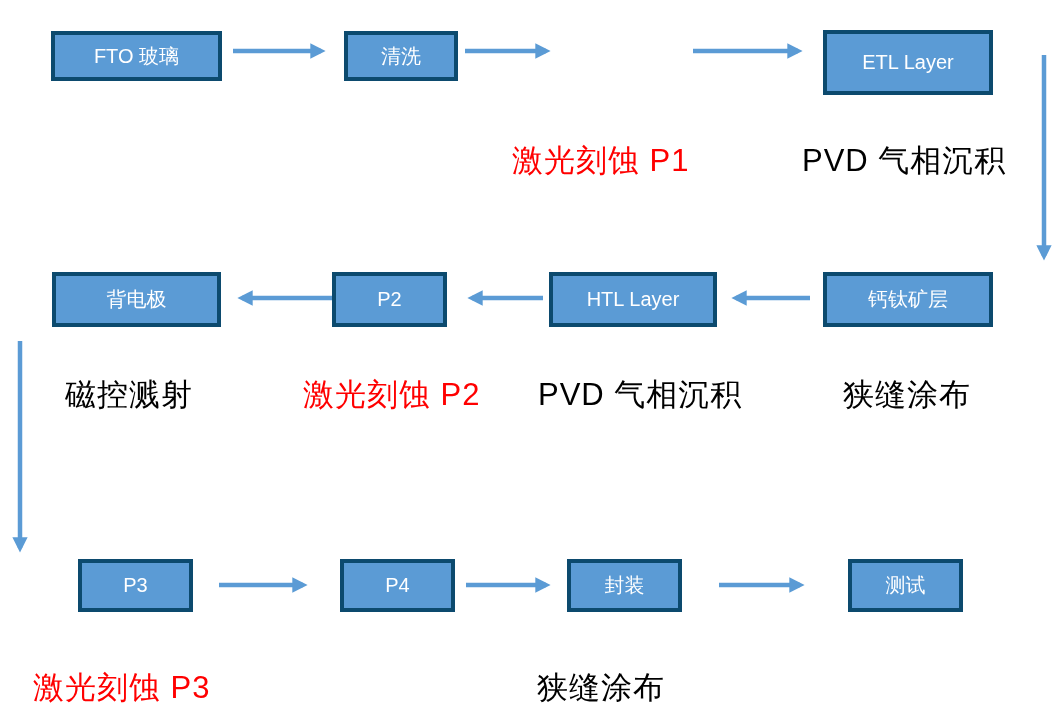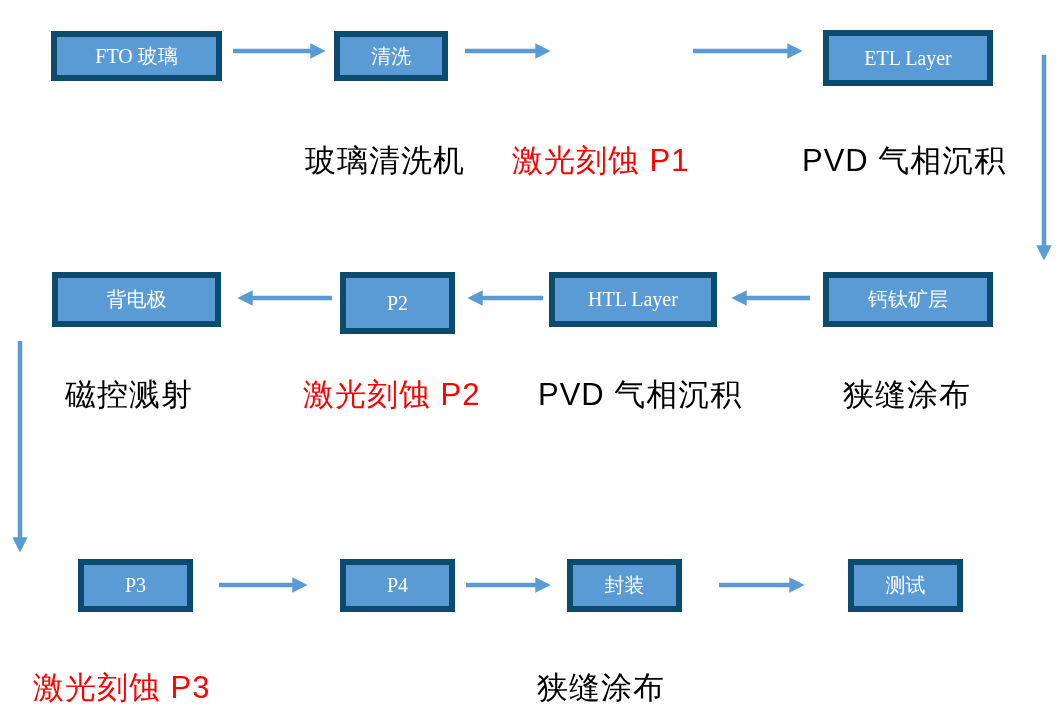--- a/index.html
+++ b/index.html
@@ -8,28 +8,27 @@
     width: 1062px;
     height: 718px;
     background: #ffffff;
     overflow: hidden;
     font-family: "Liberation Sans", sans-serif;
   }
   .flow-box {
     position: absolute;
     box-sizing: border-box;
     background: #5B9BD5;
-    border: 6px solid #0c4a6e;
+    border: 4px solid #0c4a6e;
     color: #ffffff;
     display: flex;
     align-items: center;
     justify-content: center;
     font-size: 20px;
     white-space: nowrap;
-    font-family: Liberation Serif, serif;
   }
   .caption {
     position: absolute;
     font-size: 31px;
     line-height: 34px;
     white-space: nowrap;
     color: #000000;
     letter-spacing: 1px;
   }
   .caption[data-color="red"]   { color: #FF0000; }
@@ -60,34 +59,33 @@
     <line x1="810" y1="298" x2="736" y2="298" marker-end="url(#ah)"></line>
     <line x1="543" y1="298" x2="472" y2="298" marker-end="url(#ah)"></line>
     <line x1="332" y1="298" x2="242" y2="298" marker-end="url(#ah)"></line>
     <line x1="20" y1="341" x2="20" y2="548" marker-end="url(#ah)"></line>
     <line x1="219" y1="585" x2="303" y2="585" marker-end="url(#ah)"></line>
     <line x1="466" y1="585" x2="546" y2="585" marker-end="url(#ah)"></line>
     <line x1="719" y1="585" x2="800" y2="585" marker-end="url(#ah)"></line>
   </svg>
 
   <div class="flow-box" style="left:51px;  top:31px; width:171px; height:50px;">FTO 玻璃</div>
-  <div class="flow-box" style="left:334px; top:31px; width:114px; height:50px;">清洗</div>
-  <div class="flow-box" style="left:823px; top:30px; width:170px; height:56px;">ETL Layer</div>
+  <div class="flow-box" style="left:344px; top:31px; width:114px; height:50px;">清洗</div>
+  <div class="flow-box" style="left:823px; top:30px; width:170px; height:65px;">ETL Layer</div>
 
   <div class="flow-box" style="left:52px;  top:272px; width:169px; height:55px;">背电极</div>
-  <div class="flow-box" style="left:340px; top:272px; width:115px; height:62px;">P2</div>
+  <div class="flow-box" style="left:332px; top:272px; width:115px; height:55px;">P2</div>
   <div class="flow-box" style="left:823px; top:272px; width:170px; height:55px;">钙钛矿层</div>
   <div class="flow-box" style="left:549px; top:272px; width:168px; height:55px;">HTL Layer</div>
 
   <div class="flow-box" style="left:78px;  top:559px; width:115px; height:53px;">P3</div>
   <div class="flow-box" style="left:340px; top:559px; width:115px; height:53px;">P4</div>
   <div class="flow-box" style="left:567px; top:559px; width:115px; height:53px;">封装</div>
   <div class="flow-box" style="left:848px; top:559px; width:115px; height:53px;">测试</div>
 
-  <div class="caption" style="left:305px; top:144px;" data-color="black">玻璃清洗机</div>
   <div class="caption" style="left:512px; top:144px;text-align:center;" data-color="red">激光刻蚀 P1</div>
   <div class="caption" style="left:802px; top:144px;" data-color="black">PVD 气相沉积</div>
 
   <div class="caption" style="left:65px;  top:378px;" data-color="black">磁控溅射</div>
   <div class="caption" style="left:303px; top:378px;" data-color="red">激光刻蚀 P2</div>
   <div class="caption" style="left:538px; top:378px;" data-color="black">PVD 气相沉积</div>
   <div class="caption" style="left:843px; top:378px;" data-color="black">狭缝涂布</div>
 
   <div class="caption" style="left:33px;  top:671px;" data-color="red">激光刻蚀 P3</div>
   <div class="caption" style="left:537px; top:671px;" data-color="black">狭缝涂布</div>

